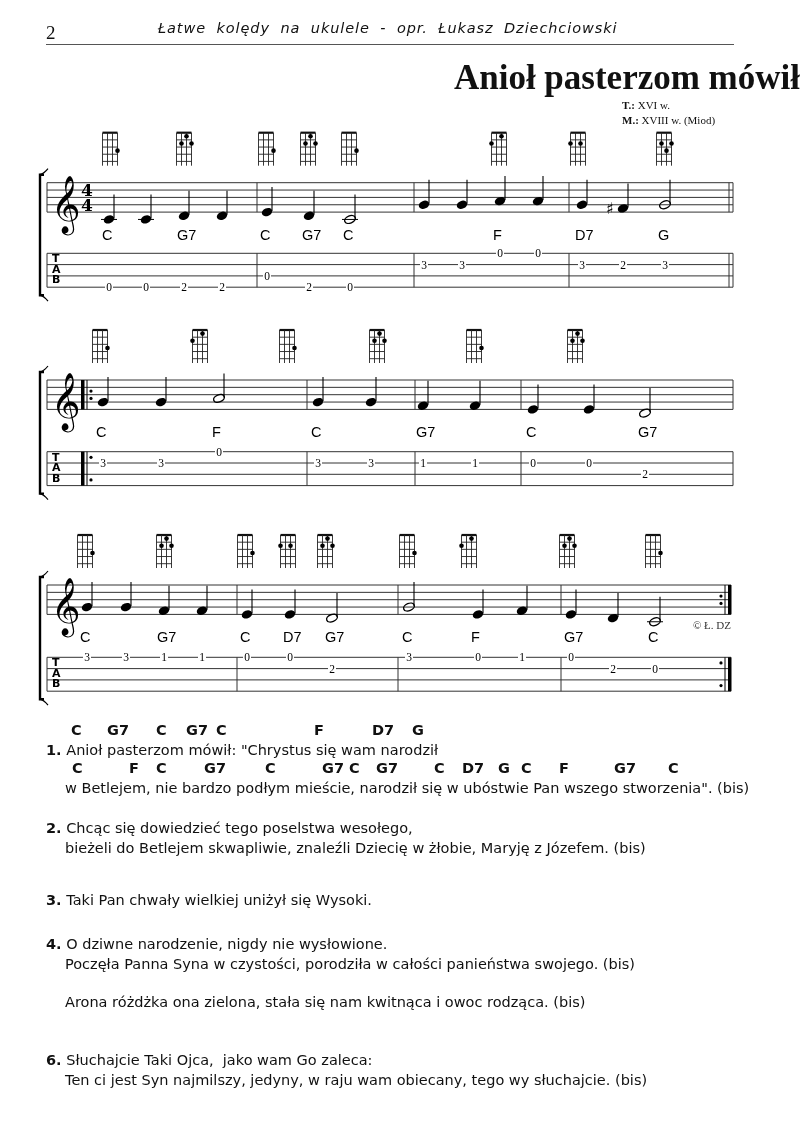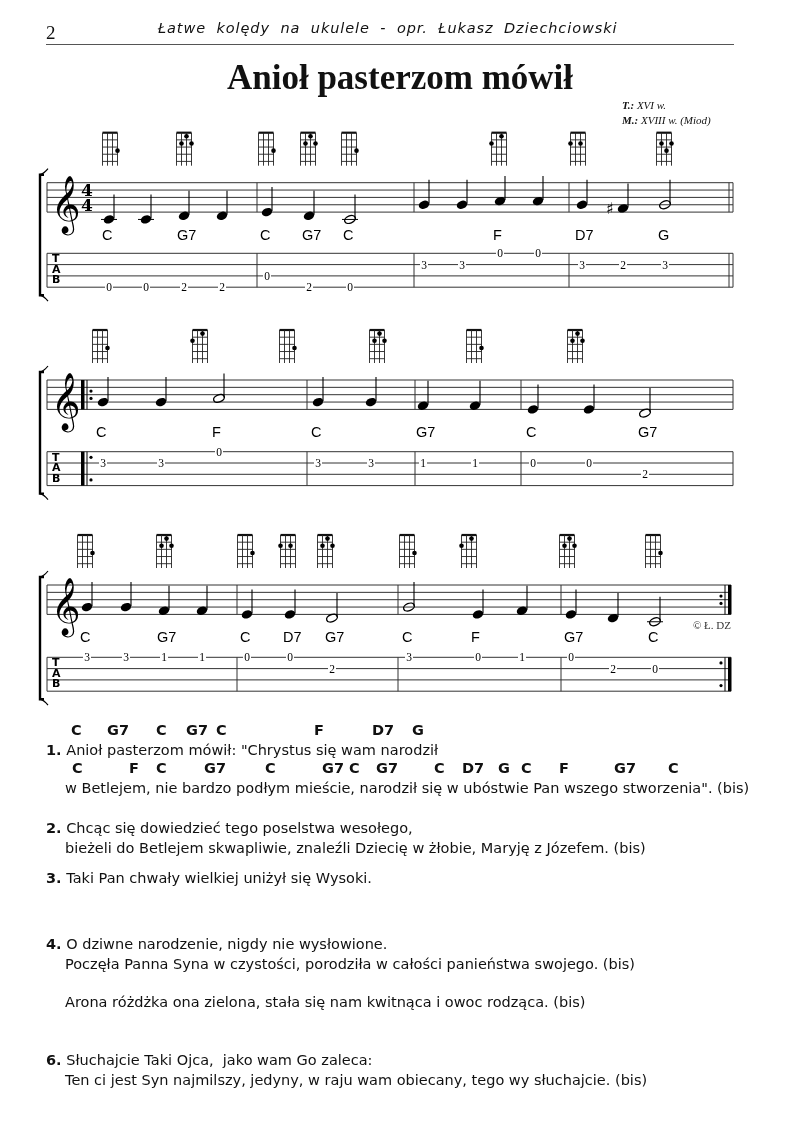--- a/index.html
+++ b/index.html
@@ -1,22 +1,22 @@
 <!DOCTYPE html>
 <html><head>
 <meta charset="utf-8">
 <style>
   html, body { margin: 0; padding: 0; background: #fff; }
   body { width: 800px; height: 1131px; position: relative; overflow: hidden; color: #111; }
   .page { position: absolute; left: 0; top: 0; width: 800px; height: 1131px; }
   .header { position: absolute; left: 46px; top: 20px; width: 688px; height: 24px; border-bottom: 1.5px solid #555; }
   .page-num { position: absolute; left: 0; top: 2px; font-family: "Liberation Serif", serif; font-size: 19px; }
   .running-title { position: absolute; left: 112px; top: 0; font-family: "DejaVu Sans", sans-serif; font-style: italic; font-size: 14.5px; letter-spacing: 0.9px; word-spacing: 5px; }
-  .title { position: absolute; left: 0; width: 800px; top: 58px; text-align: center; font-family: "Liberation Serif", serif; font-weight: bold; font-size: 35px; }
-  .credits { position: absolute; left: 622px; top: 98px; font-family: "Liberation Serif", serif; font-size: 11px; line-height: 15px; font-style: italic; }
+  .title { position: absolute; left: 0; width: 800px; top: 58px; text-align: right; font-family: "Liberation Serif", serif; font-weight: bold; font-size: 35px; }
+  .credits { position: absolute; left: 622px; top: 98px; font-family: "Liberation Serif", serif; font-size: 11px; line-height: 15px; }
   .credits b { font-weight: bold; }
   svg.score { position: absolute; left: 0; top: 0; }
   .lyrics { position: absolute; left: 46px; top: 722px; width: 700px; font-family: "DejaVu Sans", sans-serif; font-size: 14.5px; }
   .verse { position: absolute; left: 0; width: 700px; }
   .verse .line { white-space: pre; line-height: 20px; height: 20px; }
   .verse .num { font-weight: bold; }
   .verse .ital { padding-left: 19px; }
   .chordline { position: relative; height: 18px; font-weight: bold; font-size: 14.5px; }
   .chordline span { position: absolute; top: 0; }
 </style>
@@ -716,21 +716,21 @@
           <span style="left: 568px;">G7</span>
           <span style="left: 622px;">C</span>
         </div>
       <div class="line"><span class="ital">w Betlejem, nie bardzo podłym mieście, narodził się w ubóstwie Pan wszego stworzenia".</span><span> (bis)</span></div>
     </div>
     <div id="verses">
         <div class="verse" style="top: 96px;">
           <div class="line"><span class="num">2.</span><span> Chcąc się dowiedzieć tego poselstwa wesołego,</span></div>
           <div class="line"><span class="ital">bieżeli do Betlejem skwapliwie, znaleźli Dziecię w żłobie, Maryję z Józefem.</span><span> (bis)</span></div>
         </div>
-        <div class="verse" style="top: 146px;">
+        <div class="verse" style="top: 168px;">
           <div class="line"><span class="num">3.</span><span> Taki Pan chwały wielkiej uniżył się Wysoki.</span></div>
         </div>
         <div class="verse" style="top: 212px;">
           <div class="line"><span class="num">4.</span><span> O dziwne narodzenie, nigdy nie wysłowione.</span></div>
           <div class="line"><span class="ital">Poczęła Panna Syna w czystości, porodziła w całości panieństwa swojego.</span><span> (bis)</span></div>
         </div>
         <div class="verse" style="top: 270px;">
           <div class="line"><span class="ital">Arona różdżka ona zielona, stała się nam kwitnąca i owoc rodząca.</span><span> (bis)</span></div>
         </div>
         <div class="verse" style="top: 328px;">

